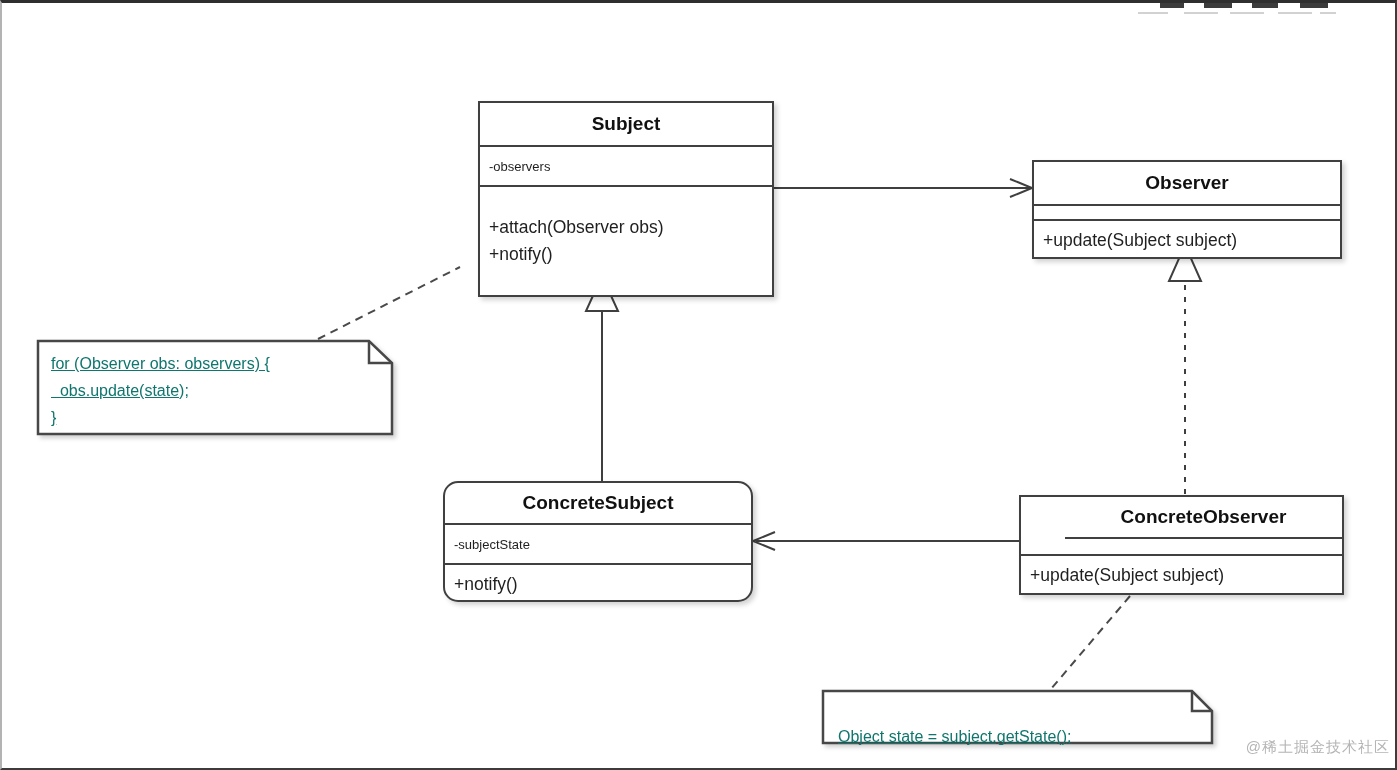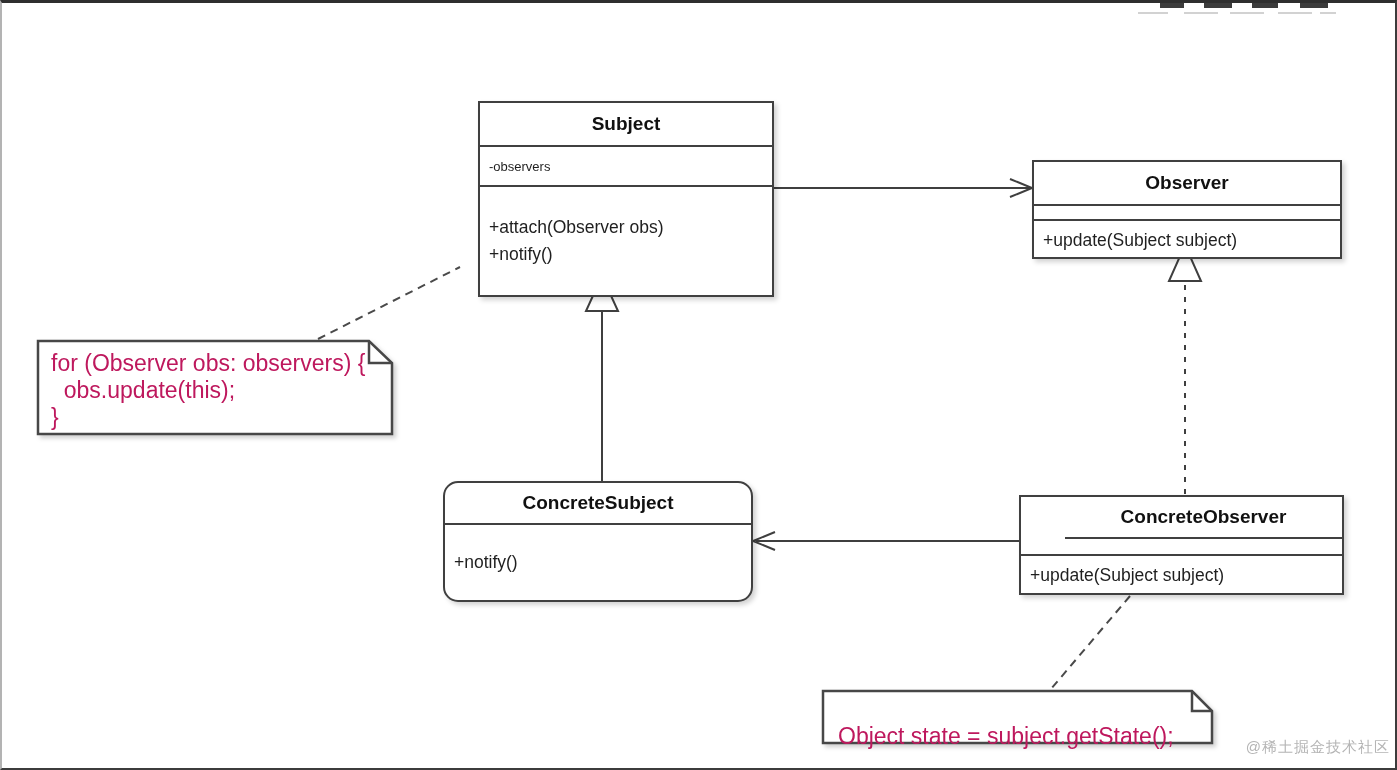--- a/index.html
+++ b/index.html
@@ -53,21 +53,21 @@
   #cls-observer .cls-attrs{height:13px;}
   #cls-concrete-subject{left:441px;top:478px;width:310px;height:121px;border-radius:15px;}
   #cls-concrete-subject .cls-attrs{height:38px;}
   #cls-concrete-subject .cls-title{height:40px;}
   #cls-concrete-observer{left:1017px;top:492px;width:325px;height:100px;}
   #cls-concrete-observer .cls-attrs{height:15px;}
   #cls-concrete-observer .cls-title{height:40px;margin-left:44px;}
   
   .note-text{
     position:absolute;
-    font-size:23px;line-height:27px;color:#be185d;
+    font-size:16px;line-height:27px;color:#0f766e;text-decoration:underline;
   }
   #note1-text{left:49px;top:347px;}
   #note2-text{left:836px;top:720px;}
   
   #watermark{
     position:absolute;right:5px;bottom:11px;
     font-size:15px;letter-spacing:1px;
     color:#b5b5b5;
     white-space:nowrap;
   }
@@ -140,36 +140,39 @@
   <div class="uml-class" id="cls-observer">
     <div class="cls-title">Observer</div>
     <div class="cls-attrs"></div>
     <div class="cls-methods">
       <div class="cls-line">+update(Subject subject)</div>
     </div>
   </div>
 
   <div class="uml-class" id="cls-concrete-subject">
     <div class="cls-title">ConcreteSubject</div>
+    <div class="cls-attrs">
+      <div class="cls-line">-subjectState</div>
+    </div>
     <div class="cls-methods">
       <div class="cls-line">+notify()</div>
     </div>
   </div>
 
   <div class="uml-class" id="cls-concrete-observer">
     <div class="cls-title">ConcreteObserver</div>
     <div class="cls-attrs"></div>
     <div class="cls-methods">
       <div class="cls-line">+update(Subject subject)</div>
     </div>
   </div>
 
   <div class="note-text" id="note1-text">
     <div class="cls-line">for (Observer obs: observers) {</div>
-    <div class="cls-line">  obs.update(this);</div>
+    <div class="cls-line">  obs.update(state);</div>
     <div class="cls-line">}</div>
   </div>
 
   <div class="note-text" id="note2-text">
     <div class="cls-line">Object state = subject.getState();</div>
   </div>
 
   <div id="watermark">@稀土掘金技术社区</div>
 
 </div>

